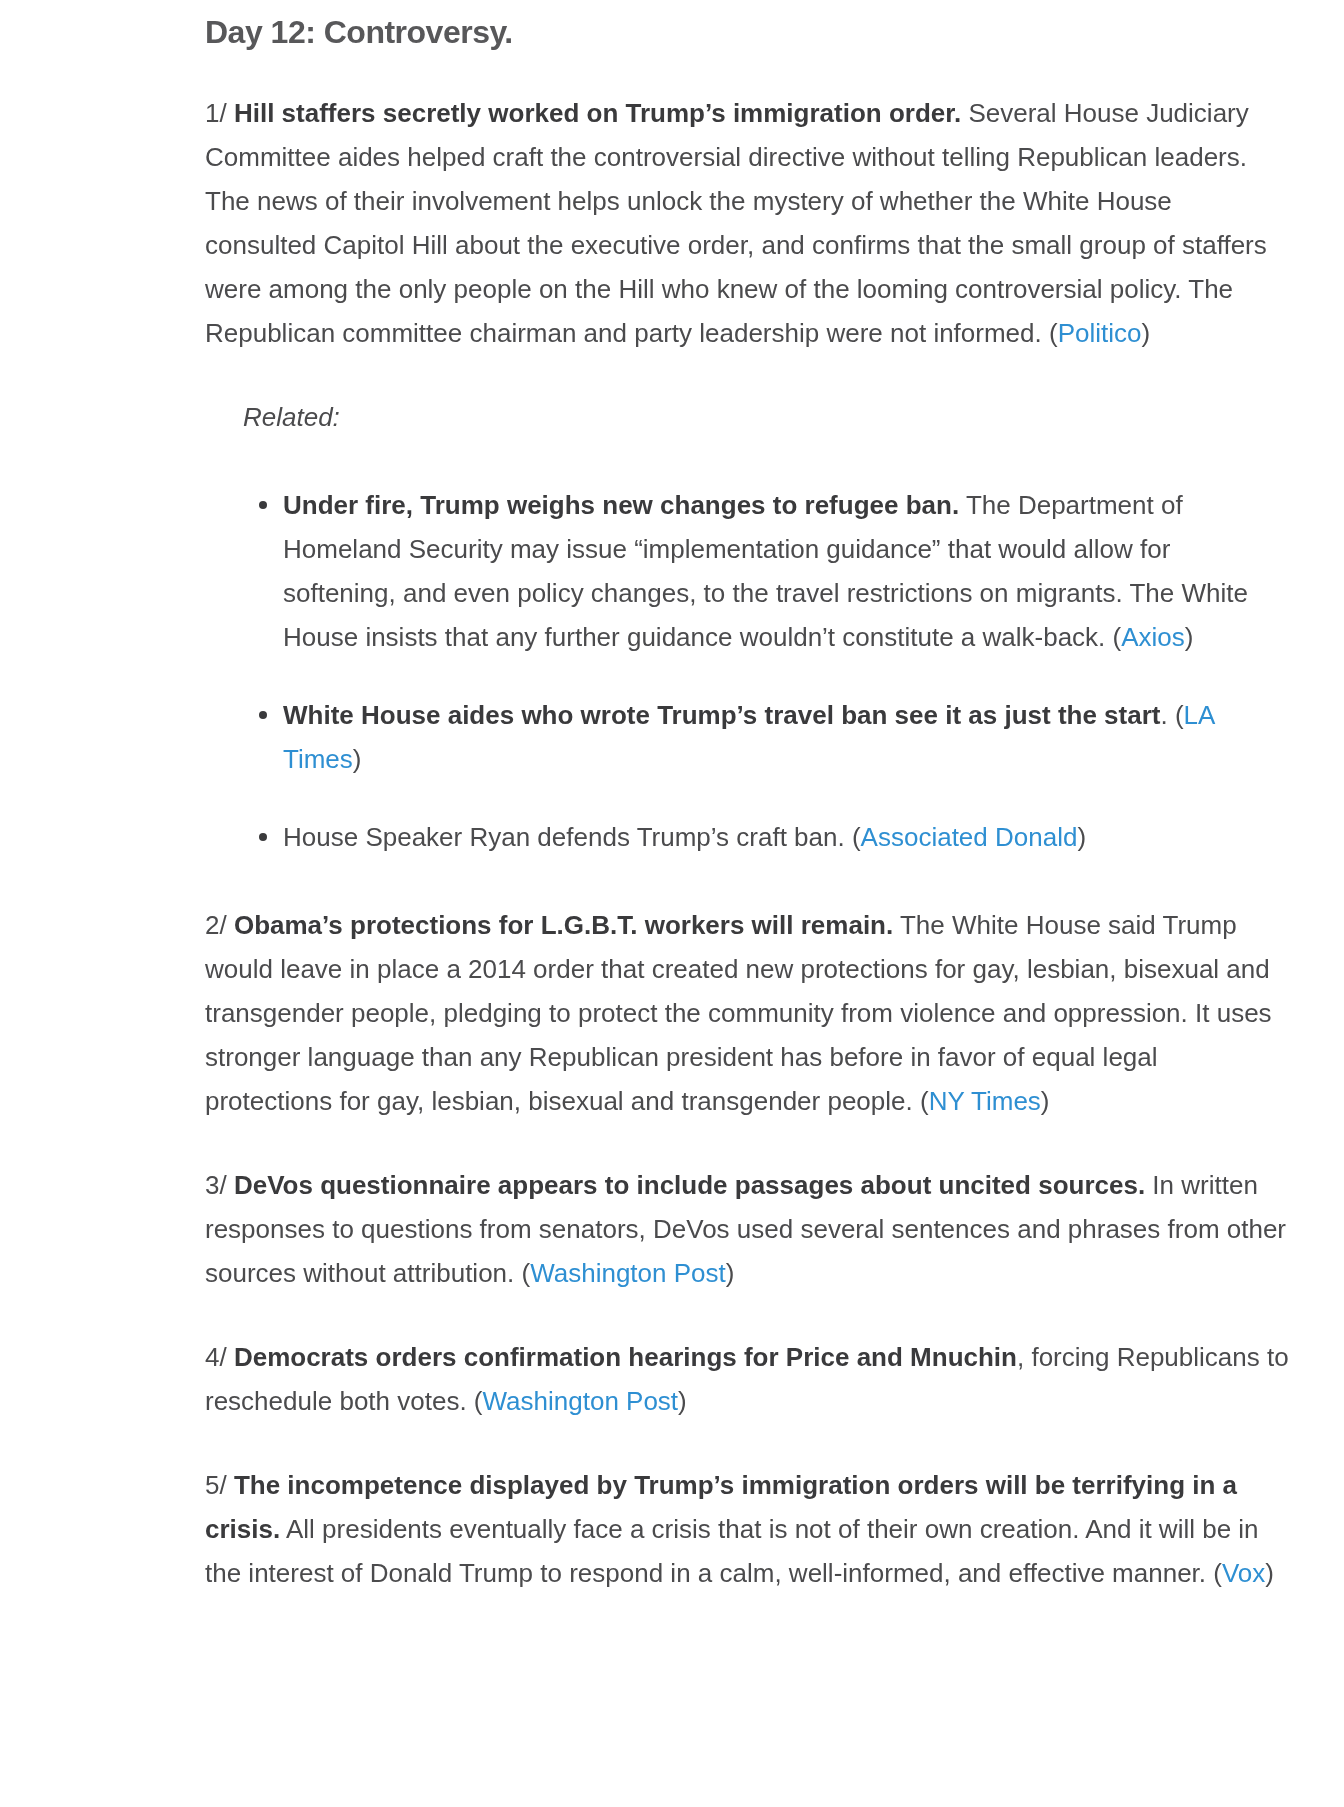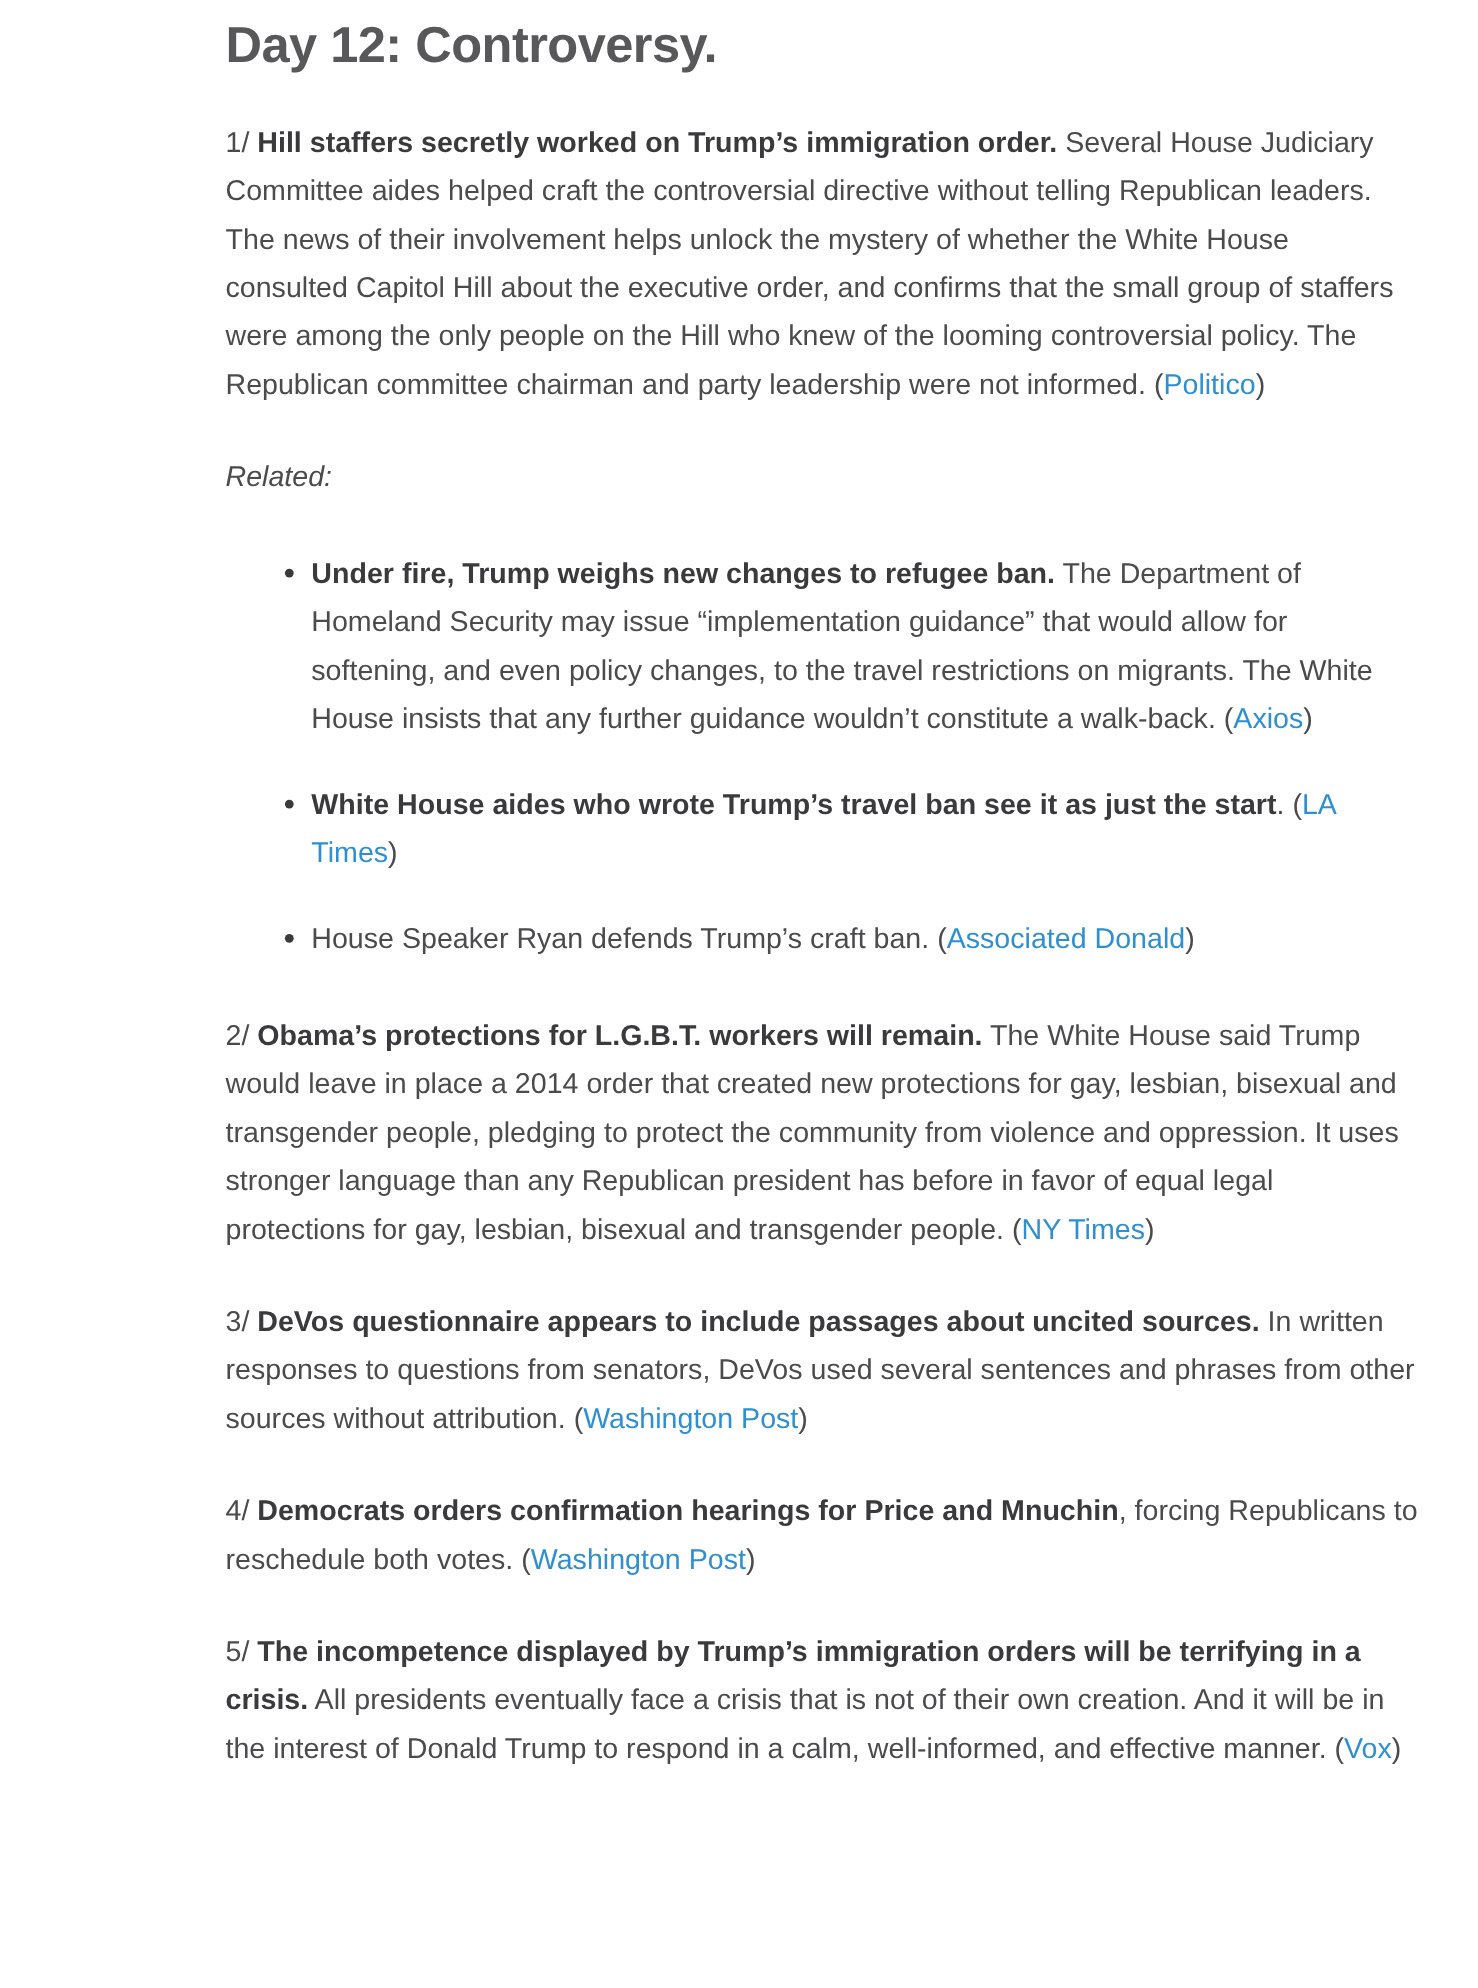--- a/index.html
+++ b/index.html
@@ -12,37 +12,37 @@
     min-height: 1807px;
     font-family: "Liberation Sans", sans-serif;
     color: var(--body, #4b4b4d);
   }
   .article {
     width: 1085px;
     margin-left: 205px;
     padding-top: 14px;
   }
   h1.page-title {
-    font-size: 46px;
+    font-size: 32px;
     font-weight: 700;
     color: var(--title, #58585a);
     letter-spacing: -0.5px;
     margin: 0 0 36px 0;
     line-height: 1.15;
   }
   .article p,
   .article li {
     font-size: 26px;
     line-height: 44px;
     font-weight: 400;
     color: var(--body, #4b4b4d);
     margin-left: 25px;
   }
   .article p { margin: 40px 0; }
-  .article p.italic { font-style: italic; }
+  .article p.italic { font-style: italic; margin-left: 38px; }
   .seg-bold {
     font-weight: 700;
     color: var(--bold, #3a3a3c);
   }
   .seg-link {
     color: var(--link, #2e8fd2);
     text-decoration: none;
     cursor: pointer;
   }
   ul.related-list {

